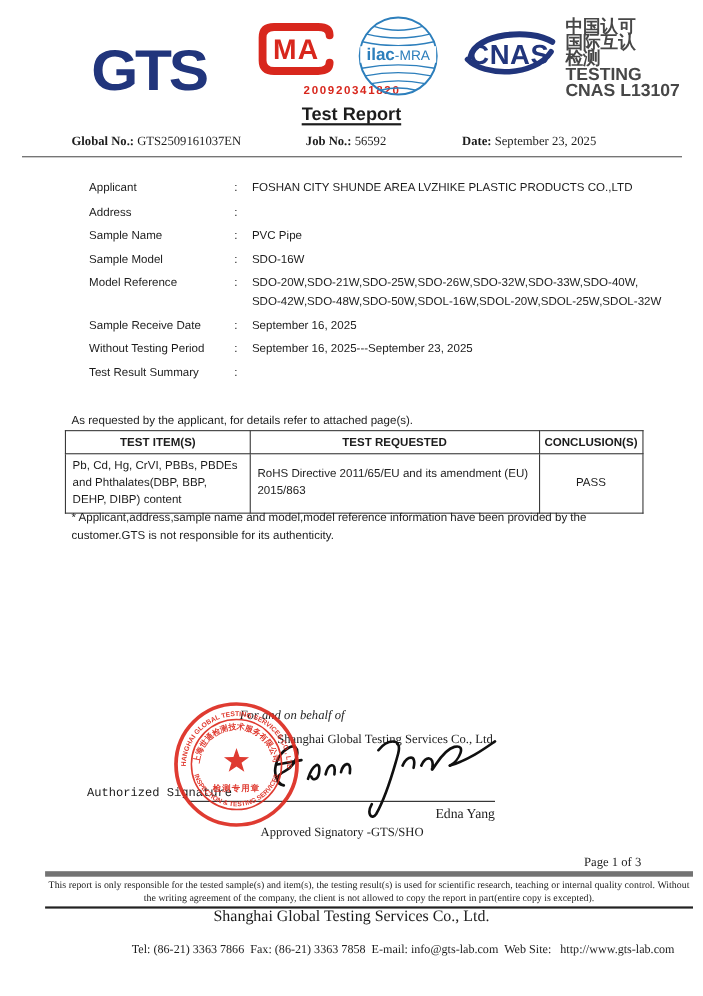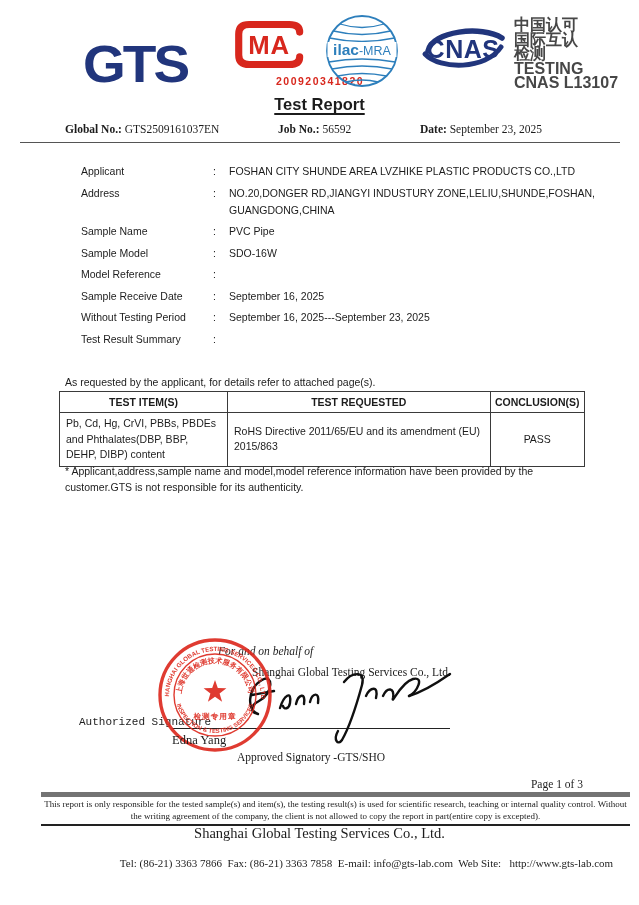--- a/index.html
+++ b/index.html
@@ -46,21 +46,21 @@
 
   .footnote{left:65px;top:464px;width:522px;font-size:10.5px;line-height:15.5px;}
 
   
   .behalf{left:218px;top:645px;font-size:11.5px;font-style:italic;}
   .sig-company{left:252px;top:666px;font-size:11.5px;}
   .auth-label{left:79px;top:716px;font-size:11px;font-family:Liberation Mono, monospace;}
   .sig-line{left:172px;top:728px;width:278px;border-top:1.5px solid #222;height:0;}
   .sig-svg{left:238px;top:652px;width:218px;height:96px;}
   .stamp-svg{left:155px;top:635px;width:120px;height:120px;opacity:.92;}
-  .sig-name{left:172px;top:733px;width:278px;text-align:left;font-size:12.5px;}
+  .sig-name{left:172px;top:733px;width:278px;text-align:right;font-size:12.5px;}
   .sig-title{left:172px;top:751px;width:278px;text-align:center;font-size:11.5px;}
 
   .pageno{left:430px;top:778px;width:153px;text-align:right;font-size:11.5px;}
 
   .disclaimer{left:25px;top:792px;width:589px;border-top:5px solid #737373;
               border-bottom:2.5px solid #222;font-size:9px;line-height:11.5px;
               text-align:center;padding:2px 0 2px 0;color:#222;margin-left:16px;}
   .f-company{left:0;top:825px;width:100%;text-align:center;font-size:14.5px;}
   .f-address{left:0;top:843px;width:100%;text-align:center;font-size:11px;}
   .f-contact{left:0;top:857px;width:100%;text-align:center;font-size:11px;white-space:pre-wrap;margin-left:47px;}
@@ -133,35 +133,35 @@
 
   <div class="abs fields">
     <div class="frow">
       <span class="flabel">Applicant</span>
         <span class="fcolon">:</span>
         <span class="fvalue">FOSHAN CITY SHUNDE AREA LVZHIKE PLASTIC PRODUCTS CO.,LTD</span>
     </div>
     <div class="frow">
       <span class="flabel">Address</span>
         <span class="fcolon">:</span>
-        <span class="fvalue">NO.20,DONGER RD,JIANGYI INDUSTURY ZONE,LELIU,SHUNDE,FOSHAN, GUANGDONG,CHINA</span>
     </div>
     <div class="frow">
       <span class="flabel">Sample Name</span>
         <span class="fcolon">:</span>
         <span class="fvalue">PVC Pipe</span>
     </div>
     <div class="frow">
       <span class="flabel">Sample Model</span>
         <span class="fcolon">:</span>
         <span class="fvalue">SDO-16W</span>
     </div>
     <div class="frow">
       <span class="flabel">Model Reference</span>
         <span class="fcolon">:</span>
+        <span class="fvalue">SDO-20W,SDO-21W,SDO-25W,SDO-26W,SDO-32W,SDO-33W,SDO-40W, SDO-42W,SDO-48W,SDO-50W,SDOL-16W,SDOL-20W,SDOL-25W,SDOL-32W</span>
     </div>
     <div class="frow">
       <span class="flabel">Sample Receive Date</span>
         <span class="fcolon">:</span>
         <span class="fvalue">September 16, 2025</span>
     </div>
     <div class="frow">
       <span class="flabel">Without Testing Period</span>
         <span class="fcolon">:</span>
         <span class="fvalue">September 16, 2025---September 23, 2025</span>

